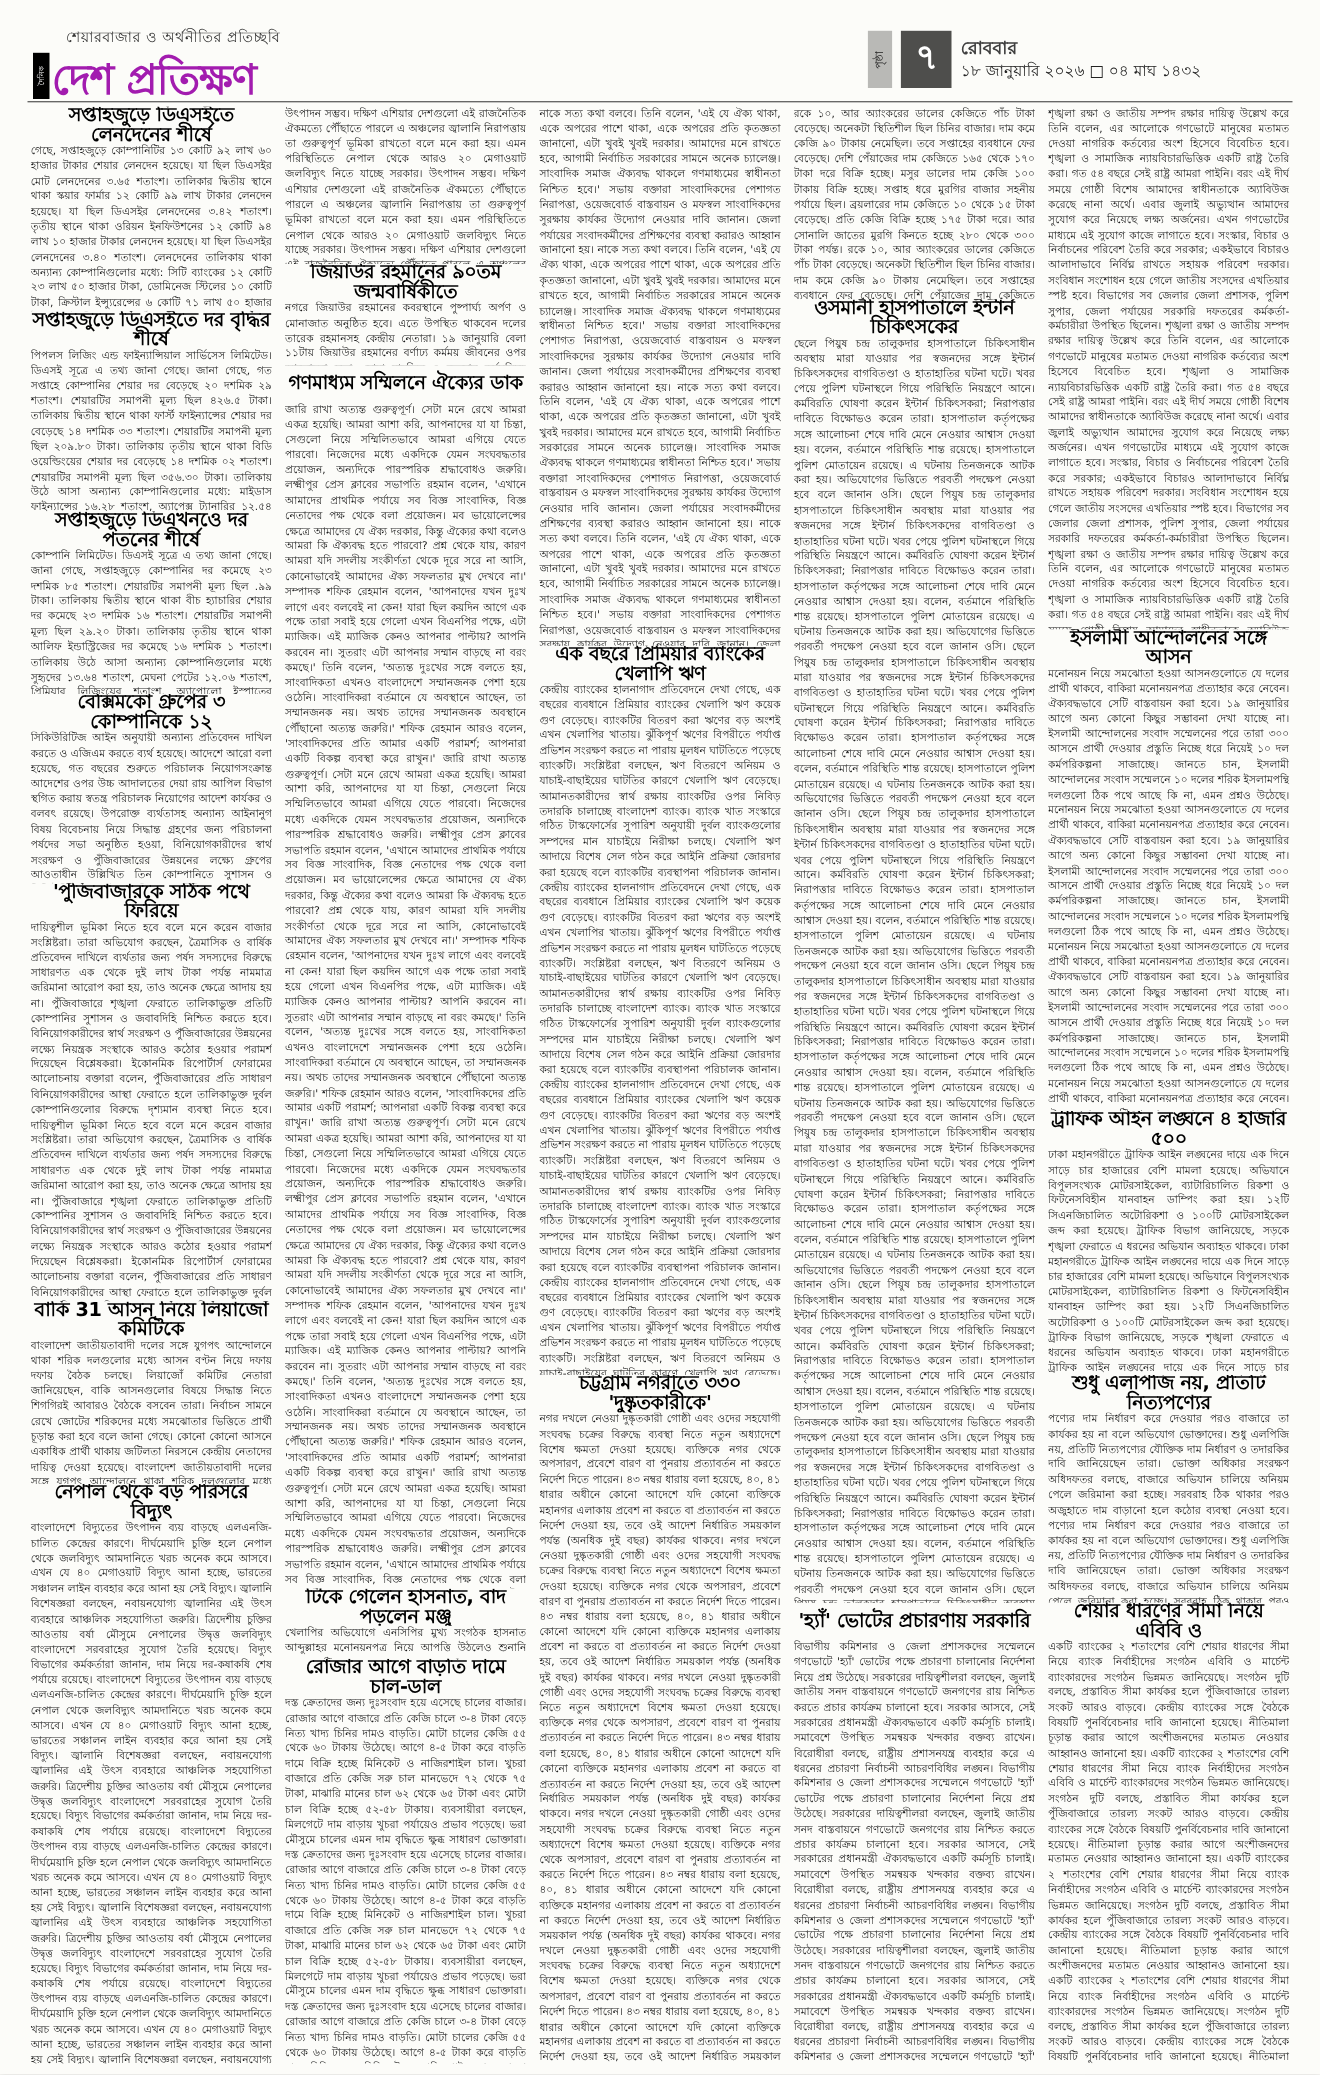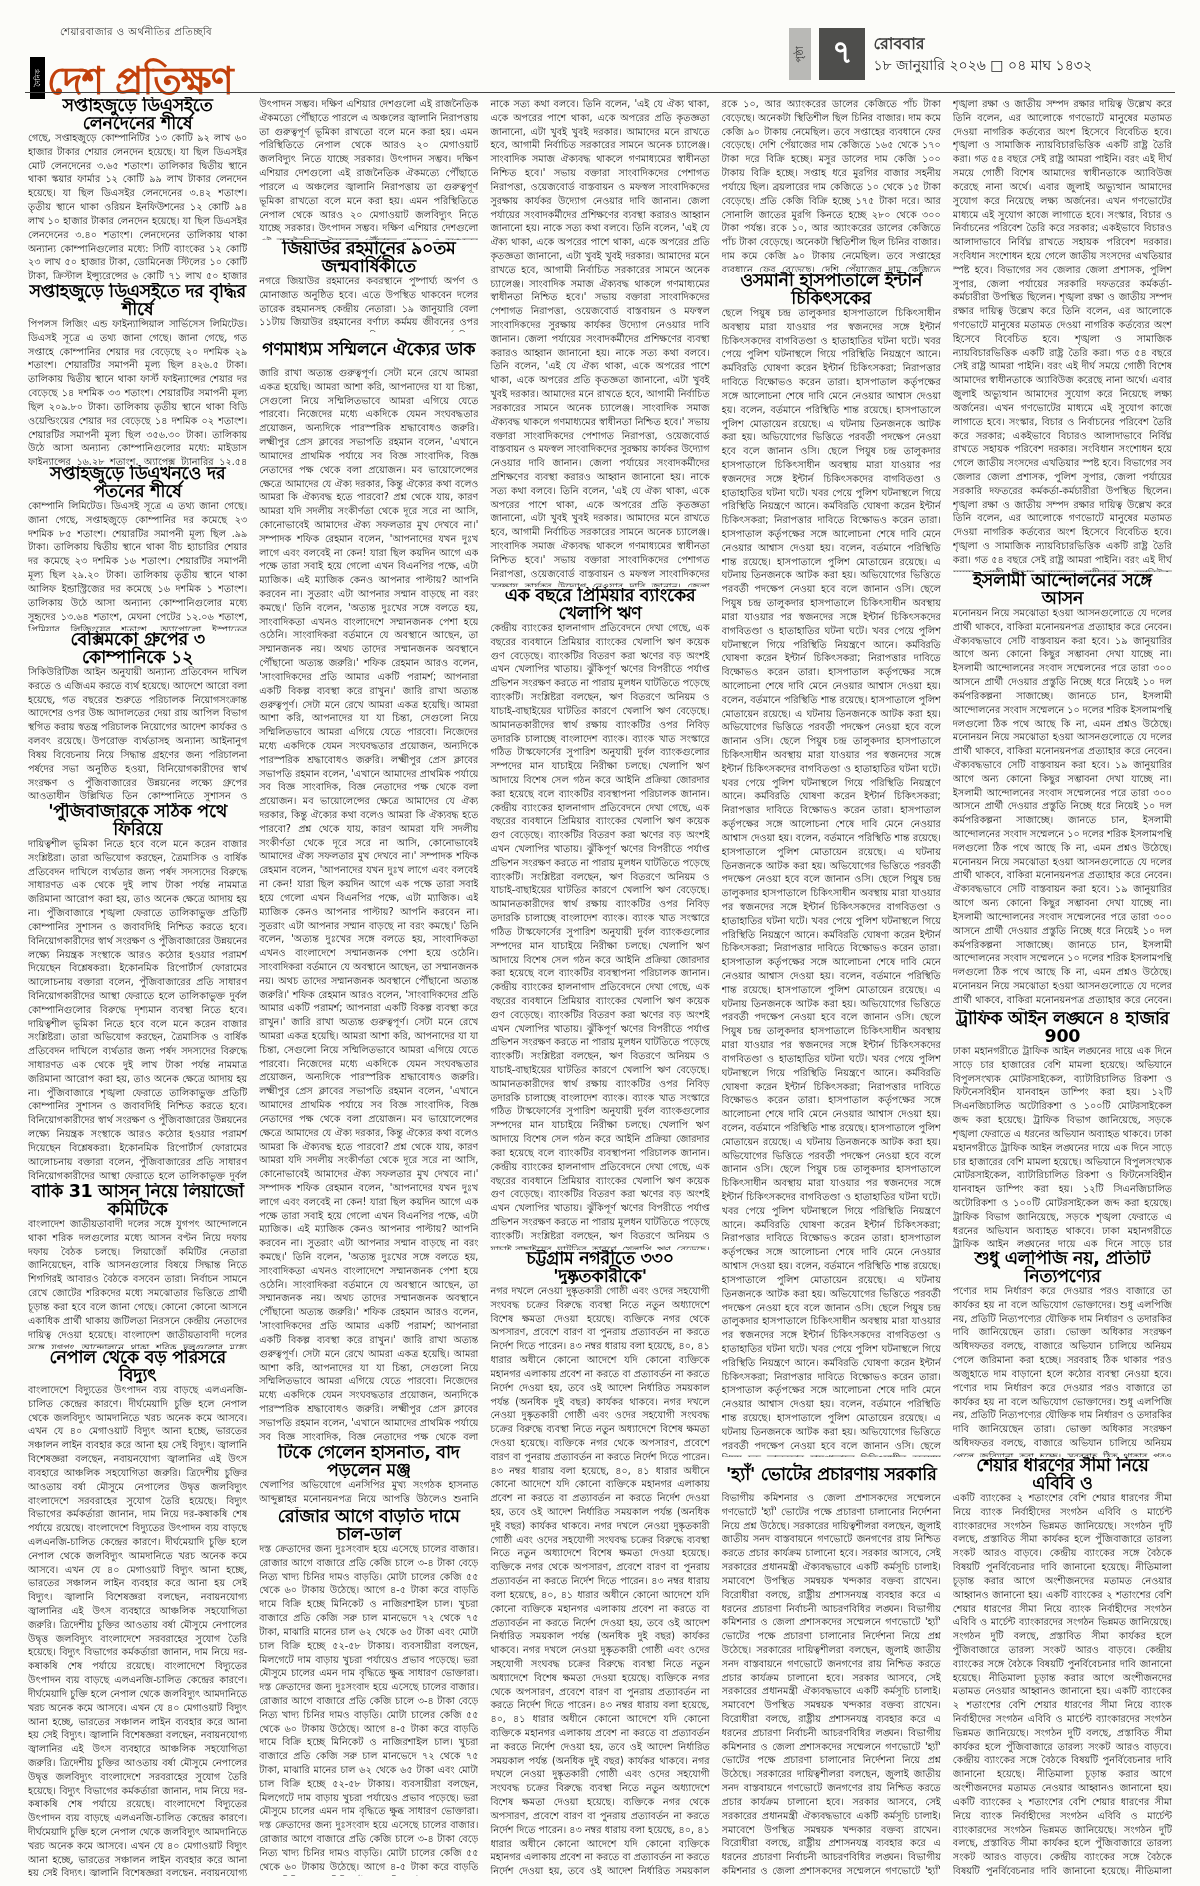--- a/index.html
+++ b/index.html
@@ -2,25 +2,25 @@
 <html><head>
 <meta charset="utf-8">
 <style>
   html,body{margin:0;padding:0;}
   body{background:#e8e8e4;font-family:"DejaVu Sans","Liberation Sans",sans-serif;}
   #page{position:relative;width:1200px;height:1886px;background:#fcfcf9;margin:0 auto;
         box-shadow:0 0 6px rgba(0,0,0,.25);overflow:hidden;color:#141414;}
   
   #header{position:absolute;top:24px;left:28px;right:28px;height:62px;}
   #masthead{position:absolute;left:2px;top:0;}
-  .tagline{font-size:10px;color:#333;letter-spacing:.5px;margin-left:30px;margin-bottom:16px;}
+  .tagline{font-size:13px;color:#333;letter-spacing:.5px;margin-left:30px;margin-bottom:3px;}
   .logo-row{display:flex;align-items:flex-end;}
   .logo-box{width:15px;height:42px;background:#000;color:#fff;display:flex;align-items:center;justify-content:center;margin-right:2px;}
   .logo-box span{transform:rotate(-90deg);font-size:7px;white-space:nowrap;}
-  .logo-text{font-size:38px;font-weight:800;line-height:.95;color:#c2410c;letter-spacing:-1px;text-align:right;}
+  .logo-text{font-size:38px;font-weight:800;line-height:.95;color:#a21caf;letter-spacing:-1px;text-align:right;}
   #header-right{position:absolute;right:80px;top:4px;display:flex;align-items:center;gap:8px;}
   .section-title{font-size:33px;font-weight:800;color:#000;letter-spacing:-.5px;}
   .page-label-box{width:22px;height:52px;background:#b9b9b6;display:flex;align-items:center;justify-content:center;}
   .page-label-box span{transform:rotate(-90deg);font-size:10px;color:#222;white-space:nowrap;}
   .page-number-box{width:46px;height:52px;background:#4e4e4c;color:#fff;display:flex;align-items:center;justify-content:center;
                    font-size:32px;font-weight:800;}
   .date-stack{display:flex;flex-direction:column;justify-content:center;line-height:1.25;}
   .weekday{font-size:16px;font-weight:700;color:#404040;}
   .date-line{font-size:14px;color:#222;margin-top:3px;}
   #header-rule{position:absolute;top:92px;left:25px;right:25px;border-top:1.4px solid #444;}
@@ -100,21 +100,21 @@
         <div class="body" style="height: 175px;">রকে ১০, আর অ্যাংকরের ডালের কেজিতে পাঁচ টাকা বেড়েছে। অনেকটা স্থিতিশীল ছিল চিনির বাজার। দাম কমে কেজি ৯০ টাকায় নেমেছিল। তবে সপ্তাহের ব্যবধানে ফের বেড়েছে। দেশি পেঁয়াজের দাম কেজিতে ১৬৫ থেকে ১৭০ টাকা দরে বিক্রি হচ্ছে। মসুর ডালের দাম কেজি ১০০ টাকায় বিক্রি হচ্ছে। সপ্তাহ ধরে মুরগির বাজার সহনীয় পর্যায়ে ছিল। ব্রয়লারের দাম কেজিতে ১০ থেকে ১৫ টাকা বেড়েছে। প্রতি কেজি বিক্রি হচ্ছে ১৭৫ টাকা দরে। আর সোনালি জাতের মুরগি কিনতে হচ্ছে ২৮০ থেকে ৩০০ টাকা পর্যন্ত। রকে ১০, আর অ্যাংকরের ডালের কেজিতে পাঁচ টাকা বেড়েছে। অনেকটা স্থিতিশীল ছিল চিনির বাজার। দাম কমে কেজি ৯০ টাকায় নেমেছিল। তবে সপ্তাহের ব্যবধানে ফের বেড়েছে। দেশি পেঁয়াজের দাম কেজিতে ১৬৫ থেকে ১৭০ টাকা দরে বিক্রি হচ্ছে। মসুর ডালের দাম কেজি ১০০ টাকায় বিক্রি হচ্ছে। সপ্তাহ ধরে মুরগির বাজার সহনীয় পর্যায়ে ছিল। ব্রয়লারের দাম কেজিতে ১০ থেকে ১৫ টাকা বেড়েছে। প্রতি কেজি বিক্রি হচ্ছে ১৭৫ টাকা দরে। আর সোনালি জাতের মুরগি কিনতে হচ্ছে ২৮০ থেকে ৩০০ টাকা পর্যন্ত।</div>
         <div class="headline">ওসমানী হাসপাতালে ইন্টার্ন চিকিৎসকের</div>
         <div class="body" style="height: 1151px;">ছেলে পিয়ুষ চন্দ্র তালুকদার হাসপাতালে চিকিৎসাধীন অবস্থায় মারা যাওয়ার পর স্বজনদের সঙ্গে ইন্টার্ন চিকিৎসকদের বাগবিতণ্ডা ও হাতাহাতির ঘটনা ঘটে। খবর পেয়ে পুলিশ ঘটনাস্থলে গিয়ে পরিস্থিতি নিয়ন্ত্রণে আনে। কর্মবিরতি ঘোষণা করেন ইন্টার্ন চিকিৎসকরা; নিরাপত্তার দাবিতে বিক্ষোভও করেন তারা। হাসপাতাল কর্তৃপক্ষের সঙ্গে আলোচনা শেষে দাবি মেনে নেওয়ার আশ্বাস দেওয়া হয়। বলেন, বর্তমানে পরিস্থিতি শান্ত রয়েছে। হাসপাতালে পুলিশ মোতায়েন রয়েছে। এ ঘটনায় তিনজনকে আটক করা হয়। অভিযোগের ভিত্তিতে পরবর্তী পদক্ষেপ নেওয়া হবে বলে জানান ওসি। ছেলে পিয়ুষ চন্দ্র তালুকদার হাসপাতালে চিকিৎসাধীন অবস্থায় মারা যাওয়ার পর স্বজনদের সঙ্গে ইন্টার্ন চিকিৎসকদের বাগবিতণ্ডা ও হাতাহাতির ঘটনা ঘটে। খবর পেয়ে পুলিশ ঘটনাস্থলে গিয়ে পরিস্থিতি নিয়ন্ত্রণে আনে। কর্মবিরতি ঘোষণা করেন ইন্টার্ন চিকিৎসকরা; নিরাপত্তার দাবিতে বিক্ষোভও করেন তারা। হাসপাতাল কর্তৃপক্ষের সঙ্গে আলোচনা শেষে দাবি মেনে নেওয়ার আশ্বাস দেওয়া হয়। বলেন, বর্তমানে পরিস্থিতি শান্ত রয়েছে। হাসপাতালে পুলিশ মোতায়েন রয়েছে। এ ঘটনায় তিনজনকে আটক করা হয়। অভিযোগের ভিত্তিতে পরবর্তী পদক্ষেপ নেওয়া হবে বলে জানান ওসি। ছেলে পিয়ুষ চন্দ্র তালুকদার হাসপাতালে চিকিৎসাধীন অবস্থায় মারা যাওয়ার পর স্বজনদের সঙ্গে ইন্টার্ন চিকিৎসকদের বাগবিতণ্ডা ও হাতাহাতির ঘটনা ঘটে। খবর পেয়ে পুলিশ ঘটনাস্থলে গিয়ে পরিস্থিতি নিয়ন্ত্রণে আনে। কর্মবিরতি ঘোষণা করেন ইন্টার্ন চিকিৎসকরা; নিরাপত্তার দাবিতে বিক্ষোভও করেন তারা। হাসপাতাল কর্তৃপক্ষের সঙ্গে আলোচনা শেষে দাবি মেনে নেওয়ার আশ্বাস দেওয়া হয়। বলেন, বর্তমানে পরিস্থিতি শান্ত রয়েছে। হাসপাতালে পুলিশ মোতায়েন রয়েছে। এ ঘটনায় তিনজনকে আটক করা হয়। অভিযোগের ভিত্তিতে পরবর্তী পদক্ষেপ নেওয়া হবে বলে জানান ওসি। ছেলে পিয়ুষ চন্দ্র তালুকদার হাসপাতালে চিকিৎসাধীন অবস্থায় মারা যাওয়ার পর স্বজনদের সঙ্গে ইন্টার্ন চিকিৎসকদের বাগবিতণ্ডা ও হাতাহাতির ঘটনা ঘটে। খবর পেয়ে পুলিশ ঘটনাস্থলে গিয়ে পরিস্থিতি নিয়ন্ত্রণে আনে। কর্মবিরতি ঘোষণা করেন ইন্টার্ন চিকিৎসকরা; নিরাপত্তার দাবিতে বিক্ষোভও করেন তারা। হাসপাতাল কর্তৃপক্ষের সঙ্গে আলোচনা শেষে দাবি মেনে নেওয়ার আশ্বাস দেওয়া হয়। বলেন, বর্তমানে পরিস্থিতি শান্ত রয়েছে। হাসপাতালে পুলিশ মোতায়েন রয়েছে। এ ঘটনায় তিনজনকে আটক করা হয়। অভিযোগের ভিত্তিতে পরবর্তী পদক্ষেপ নেওয়া হবে বলে জানান ওসি। ছেলে পিয়ুষ চন্দ্র তালুকদার হাসপাতালে চিকিৎসাধীন অবস্থায় মারা যাওয়ার পর স্বজনদের সঙ্গে ইন্টার্ন চিকিৎসকদের বাগবিতণ্ডা ও হাতাহাতির ঘটনা ঘটে। খবর পেয়ে পুলিশ ঘটনাস্থলে গিয়ে পরিস্থিতি নিয়ন্ত্রণে আনে। কর্মবিরতি ঘোষণা করেন ইন্টার্ন চিকিৎসকরা; নিরাপত্তার দাবিতে বিক্ষোভও করেন তারা। হাসপাতাল কর্তৃপক্ষের সঙ্গে আলোচনা শেষে দাবি মেনে নেওয়ার আশ্বাস দেওয়া হয়। বলেন, বর্তমানে পরিস্থিতি শান্ত রয়েছে। হাসপাতালে পুলিশ মোতায়েন রয়েছে। এ ঘটনায় তিনজনকে আটক করা হয়। অভিযোগের ভিত্তিতে পরবর্তী পদক্ষেপ নেওয়া হবে বলে জানান ওসি। ছেলে পিয়ুষ চন্দ্র তালুকদার হাসপাতালে চিকিৎসাধীন অবস্থায় মারা যাওয়ার পর স্বজনদের সঙ্গে ইন্টার্ন চিকিৎসকদের বাগবিতণ্ডা ও হাতাহাতির ঘটনা ঘটে। খবর পেয়ে পুলিশ ঘটনাস্থলে গিয়ে পরিস্থিতি নিয়ন্ত্রণে আনে। কর্মবিরতি ঘোষণা করেন ইন্টার্ন চিকিৎসকরা; নিরাপত্তার দাবিতে বিক্ষোভও করেন তারা। হাসপাতাল কর্তৃপক্ষের সঙ্গে আলোচনা শেষে দাবি মেনে নেওয়ার আশ্বাস দেওয়া হয়। বলেন, বর্তমানে পরিস্থিতি শান্ত রয়েছে। হাসপাতালে পুলিশ মোতায়েন রয়েছে। এ ঘটনায় তিনজনকে আটক করা হয়। অভিযোগের ভিত্তিতে পরবর্তী পদক্ষেপ নেওয়া হবে বলে জানান ওসি। ছেলে পিয়ুষ চন্দ্র তালুকদার হাসপাতালে চিকিৎসাধীন অবস্থায় মারা যাওয়ার পর স্বজনদের সঙ্গে ইন্টার্ন চিকিৎসকদের বাগবিতণ্ডা ও হাতাহাতির ঘটনা ঘটে। খবর পেয়ে পুলিশ ঘটনাস্থলে গিয়ে পরিস্থিতি নিয়ন্ত্রণে আনে। কর্মবিরতি ঘোষণা করেন ইন্টার্ন চিকিৎসকরা; নিরাপত্তার দাবিতে বিক্ষোভও করেন তারা। হাসপাতাল কর্তৃপক্ষের সঙ্গে আলোচনা শেষে দাবি মেনে নেওয়ার আশ্বাস দেওয়া হয়। বলেন, বর্তমানে পরিস্থিতি শান্ত রয়েছে। হাসপাতালে পুলিশ মোতায়েন রয়েছে। এ ঘটনায় তিনজনকে আটক করা হয়। অভিযোগের ভিত্তিতে পরবর্তী পদক্ষেপ নেওয়া হবে বলে জানান ওসি। ছেলে পিয়ুষ চন্দ্র তালুকদার হাসপাতালে চিকিৎসাধীন অবস্থায় মারা যাওয়ার পর স্বজনদের সঙ্গে ইন্টার্ন চিকিৎসকদের বাগবিতণ্ডা ও হাতাহাতির ঘটনা ঘটে। খবর পেয়ে পুলিশ ঘটনাস্থলে গিয়ে পরিস্থিতি নিয়ন্ত্রণে আনে। কর্মবিরতি ঘোষণা করেন ইন্টার্ন চিকিৎসকরা; নিরাপত্তার দাবিতে বিক্ষোভও করেন তারা। হাসপাতাল কর্তৃপক্ষের সঙ্গে আলোচনা শেষে দাবি মেনে নেওয়ার আশ্বাস দেওয়া হয়। বলেন, বর্তমানে পরিস্থিতি শান্ত রয়েছে। হাসপাতালে পুলিশ মোতায়েন রয়েছে। এ ঘটনায় তিনজনকে আটক করা হয়। অভিযোগের ভিত্তিতে পরবর্তী পদক্ষেপ নেওয়া হবে বলে জানান ওসি। ছেলে পিয়ুষ চন্দ্র তালুকদার হাসপাতালে চিকিৎসাধীন অবস্থায় মারা যাওয়ার পর স্বজনদের সঙ্গে ইন্টার্ন চিকিৎসকদের বাগবিতণ্ডা ও হাতাহাতির ঘটনা ঘটে। খবর পেয়ে পুলিশ ঘটনাস্থলে গিয়ে পরিস্থিতি নিয়ন্ত্রণে আনে। কর্মবিরতি ঘোষণা করেন ইন্টার্ন চিকিৎসকরা; নিরাপত্তার দাবিতে বিক্ষোভও করেন তারা। হাসপাতাল কর্তৃপক্ষের সঙ্গে আলোচনা শেষে দাবি মেনে নেওয়ার আশ্বাস দেওয়া হয়। বলেন, বর্তমানে পরিস্থিতি শান্ত রয়েছে। হাসপাতালে পুলিশ মোতায়েন রয়েছে। এ ঘটনায় তিনজনকে আটক করা হয়। অভিযোগের ভিত্তিতে পরবর্তী পদক্ষেপ নেওয়া হবে বলে জানান ওসি।</div>
         <div class="headline">'হ্যাঁ' ভোটের প্রচারণায় সরকারি</div>
         <div class="body" style="height: 387px;">বিভাগীয় কমিশনার ও জেলা প্রশাসকদের সম্মেলনে গণভোটে 'হ্যাঁ' ভোটের পক্ষে প্রচারণা চালানোর নির্দেশনা নিয়ে প্রশ্ন উঠেছে। সরকারের দায়িত্বশীলরা বলছেন, জুলাই জাতীয় সনদ বাস্তবায়নে গণভোটে জনগণের রায় নিশ্চিত করতে প্রচার কার্যক্রম চালানো হবে। সরকার আসবে, সেই সরকারের প্রধানমন্ত্রী ঐক্যবদ্ধভাবে একটি কর্মসূচি চালাই। সমাবেশে উপস্থিত সমন্বয়ক খন্দকার বক্তব্য রাখেন। বিরোধীরা বলছে, রাষ্ট্রীয় প্রশাসনযন্ত্র ব্যবহার করে এ ধরনের প্রচারণা নির্বাচনী আচরণবিধির লঙ্ঘন। বিভাগীয় কমিশনার ও জেলা প্রশাসকদের সম্মেলনে গণভোটে 'হ্যাঁ' ভোটের পক্ষে প্রচারণা চালানোর নির্দেশনা নিয়ে প্রশ্ন উঠেছে। সরকারের দায়িত্বশীলরা বলছেন, জুলাই জাতীয় সনদ বাস্তবায়নে গণভোটে জনগণের রায় নিশ্চিত করতে প্রচার কার্যক্রম চালানো হবে। সরকার আসবে, সেই সরকারের প্রধানমন্ত্রী ঐক্যবদ্ধভাবে একটি কর্মসূচি চালাই। সমাবেশে উপস্থিত সমন্বয়ক খন্দকার বক্তব্য রাখেন। বিরোধীরা বলছে, রাষ্ট্রীয় প্রশাসনযন্ত্র ব্যবহার করে এ ধরনের প্রচারণা নির্বাচনী আচরণবিধির লঙ্ঘন। বিভাগীয় কমিশনার ও জেলা প্রশাসকদের সম্মেলনে গণভোটে 'হ্যাঁ' ভোটের পক্ষে প্রচারণা চালানোর নির্দেশনা নিয়ে প্রশ্ন উঠেছে। সরকারের দায়িত্বশীলরা বলছেন, জুলাই জাতীয় সনদ বাস্তবায়নে গণভোটে জনগণের রায় নিশ্চিত করতে প্রচার কার্যক্রম চালানো হবে। সরকার আসবে, সেই সরকারের প্রধানমন্ত্রী ঐক্যবদ্ধভাবে একটি কর্মসূচি চালাই। সমাবেশে উপস্থিত সমন্বয়ক খন্দকার বক্তব্য রাখেন। বিরোধীরা বলছে, রাষ্ট্রীয় প্রশাসনযন্ত্র ব্যবহার করে এ ধরনের প্রচারণা নির্বাচনী আচরণবিধির লঙ্ঘন। বিভাগীয় কমিশনার ও জেলা প্রশাসকদের সম্মেলনে গণভোটে 'হ্যাঁ' ভোটের পক্ষে প্রচারণা চালানোর নির্দেশনা নিয়ে প্রশ্ন উঠেছে। সরকারের দায়িত্বশীলরা বলছেন, জুলাই জাতীয় সনদ বাস্তবায়নে গণভোটে জনগণের রায় নিশ্চিত করতে প্রচার কার্যক্রম চালানো হবে। সরকার আসবে, সেই সরকারের প্রধানমন্ত্রী ঐক্যবদ্ধভাবে একটি কর্মসূচি চালাই। সমাবেশে উপস্থিত সমন্বয়ক খন্দকার বক্তব্য রাখেন। বিরোধীরা বলছে, রাষ্ট্রীয় প্রশাসনযন্ত্র ব্যবহার করে এ ধরনের প্রচারণা নির্বাচনী আচরণবিধির লঙ্ঘন।</div>
       </div>
       <div class="col">
         <div class="body" style="height: 475px;">শৃঙ্খলা রক্ষা ও জাতীয় সম্পদ রক্ষার দায়িত্ব উল্লেখ করে তিনি বলেন, এর আলোকে গণভোটে মানুষের মতামত দেওয়া নাগরিক কর্তব্যের অংশ হিসেবে বিবেচিত হবে। শৃঙ্খলা ও সামাজিক ন্যায়বিচারভিত্তিক একটি রাষ্ট্র তৈরি করা। গত ৫৪ বছরে সেই রাষ্ট্র আমরা পাইনি। বরং এই দীর্ঘ সময়ে গোষ্ঠী বিশেষ আমাদের স্বাধীনতাকে অ্যাবিউজ করেছে নানা অর্থে। এবার জুলাই অভ্যুত্থান আমাদের সুযোগ করে নিয়েছে লক্ষ্য অর্জনের। এখন গণভোটের মাধ্যমে এই সুযোগ কাজে লাগাতে হবে। সংস্কার, বিচার ও নির্বাচনের পরিবেশ তৈরি করে সরকার; একইভাবে বিচারও আলাদাভাবে নির্বিঘ্ন রাখতে সহায়ক পরিবেশ দরকার। সংবিধান সংশোধন হয়ে গেলে জাতীয় সংসদের এখতিয়ার স্পষ্ট হবে। বিভাগের সব জেলার জেলা প্রশাসক, পুলিশ সুপার, জেলা পর্যায়ের সরকারি দফতরের কর্মকর্তা-কর্মচারীরা উপস্থিত ছিলেন। শৃঙ্খলা রক্ষা ও জাতীয় সম্পদ রক্ষার দায়িত্ব উল্লেখ করে তিনি বলেন, এর আলোকে গণভোটে মানুষের মতামত দেওয়া নাগরিক কর্তব্যের অংশ হিসেবে বিবেচিত হবে। শৃঙ্খলা ও সামাজিক ন্যায়বিচারভিত্তিক একটি রাষ্ট্র তৈরি করা। গত ৫৪ বছরে সেই রাষ্ট্র আমরা পাইনি। বরং এই দীর্ঘ সময়ে গোষ্ঠী বিশেষ আমাদের স্বাধীনতাকে অ্যাবিউজ করেছে নানা অর্থে। এবার জুলাই অভ্যুত্থান আমাদের সুযোগ করে নিয়েছে লক্ষ্য অর্জনের। এখন গণভোটের মাধ্যমে এই সুযোগ কাজে লাগাতে হবে। সংস্কার, বিচার ও নির্বাচনের পরিবেশ তৈরি করে সরকার; একইভাবে বিচারও আলাদাভাবে নির্বিঘ্ন রাখতে সহায়ক পরিবেশ দরকার। সংবিধান সংশোধন হয়ে গেলে জাতীয় সংসদের এখতিয়ার স্পষ্ট হবে। বিভাগের সব জেলার জেলা প্রশাসক, পুলিশ সুপার, জেলা পর্যায়ের সরকারি দফতরের কর্মকর্তা-কর্মচারীরা উপস্থিত ছিলেন। শৃঙ্খলা রক্ষা ও জাতীয় সম্পদ রক্ষার দায়িত্ব উল্লেখ করে তিনি বলেন, এর আলোকে গণভোটে মানুষের মতামত দেওয়া নাগরিক কর্তব্যের অংশ হিসেবে বিবেচিত হবে। শৃঙ্খলা ও সামাজিক ন্যায়বিচারভিত্তিক একটি রাষ্ট্র তৈরি করা। গত ৫৪ বছরে সেই রাষ্ট্র আমরা পাইনি। বরং এই দীর্ঘ সময়ে গোষ্ঠী বিশেষ আমাদের স্বাধীনতাকে অ্যাবিউজ করেছে নানা অর্থে। এবার জুলাই অভ্যুত্থান আমাদের সুযোগ করে নিয়েছে লক্ষ্য অর্জনের। এখন গণভোটের মাধ্যমে এই সুযোগ কাজে লাগাতে হবে। সংস্কার, বিচার ও নির্বাচনের পরিবেশ তৈরি করে সরকার; একইভাবে বিচারও আলাদাভাবে নির্বিঘ্ন রাখতে সহায়ক পরিবেশ দরকার। সংবিধান সংশোধন হয়ে গেলে জাতীয় সংসদের এখতিয়ার স্পষ্ট হবে। বিভাগের সব জেলার জেলা প্রশাসক, পুলিশ সুপার, জেলা পর্যায়ের সরকারি দফতরের কর্মকর্তা-কর্মচারীরা উপস্থিত ছিলেন।</div>
         <div class="headline">ইসলামী আন্দোলনের সঙ্গে আসন</div>
         <div class="body" style="height: 404px;">মনোনয়ন নিয়ে সমঝোতা হওয়া আসনগুলোতে যে দলের প্রার্থী থাকবে, বাকিরা মনোনয়নপত্র প্রত্যাহার করে নেবেন। ঐক্যবদ্ধভাবে সেটি বাস্তবায়ন করা হবে। ১৯ জানুয়ারির আগে অন্য কোনো কিছুর সম্ভাবনা দেখা যাচ্ছে না। ইসলামী আন্দোলনের সংবাদ সম্মেলনের পরে তারা ৩০০ আসনে প্রার্থী দেওয়ার প্রস্তুতি নিচ্ছে ধরে নিয়েই ১০ দল কর্মপরিকল্পনা সাজাচ্ছে। জানতে চান, ইসলামী আন্দোলনের সংবাদ সম্মেলনে ১০ দলের শরিক ইসলামপন্থি দলগুলো ঠিক পথে আছে কি না, এমন প্রশ্নও উঠেছে। মনোনয়ন নিয়ে সমঝোতা হওয়া আসনগুলোতে যে দলের প্রার্থী থাকবে, বাকিরা মনোনয়নপত্র প্রত্যাহার করে নেবেন। ঐক্যবদ্ধভাবে সেটি বাস্তবায়ন করা হবে। ১৯ জানুয়ারির আগে অন্য কোনো কিছুর সম্ভাবনা দেখা যাচ্ছে না। ইসলামী আন্দোলনের সংবাদ সম্মেলনের পরে তারা ৩০০ আসনে প্রার্থী দেওয়ার প্রস্তুতি নিচ্ছে ধরে নিয়েই ১০ দল কর্মপরিকল্পনা সাজাচ্ছে। জানতে চান, ইসলামী আন্দোলনের সংবাদ সম্মেলনে ১০ দলের শরিক ইসলামপন্থি দলগুলো ঠিক পথে আছে কি না, এমন প্রশ্নও উঠেছে। মনোনয়ন নিয়ে সমঝোতা হওয়া আসনগুলোতে যে দলের প্রার্থী থাকবে, বাকিরা মনোনয়নপত্র প্রত্যাহার করে নেবেন। ঐক্যবদ্ধভাবে সেটি বাস্তবায়ন করা হবে। ১৯ জানুয়ারির আগে অন্য কোনো কিছুর সম্ভাবনা দেখা যাচ্ছে না। ইসলামী আন্দোলনের সংবাদ সম্মেলনের পরে তারা ৩০০ আসনে প্রার্থী দেওয়ার প্রস্তুতি নিচ্ছে ধরে নিয়েই ১০ দল কর্মপরিকল্পনা সাজাচ্ছে। জানতে চান, ইসলামী আন্দোলনের সংবাদ সম্মেলনে ১০ দলের শরিক ইসলামপন্থি দলগুলো ঠিক পথে আছে কি না, এমন প্রশ্নও উঠেছে। মনোনয়ন নিয়ে সমঝোতা হওয়া আসনগুলোতে যে দলের প্রার্থী থাকবে, বাকিরা মনোনয়নপত্র প্রত্যাহার করে নেবেন। ঐক্যবদ্ধভাবে সেটি বাস্তবায়ন করা হবে। ১৯ জানুয়ারির আগে অন্য কোনো কিছুর সম্ভাবনা দেখা যাচ্ছে না। ইসলামী আন্দোলনের সংবাদ সম্মেলনের পরে তারা ৩০০ আসনে প্রার্থী দেওয়ার প্রস্তুতি নিচ্ছে ধরে নিয়েই ১০ দল কর্মপরিকল্পনা সাজাচ্ছে। জানতে চান, ইসলামী আন্দোলনের সংবাদ সম্মেলনে ১০ দলের শরিক ইসলামপন্থি দলগুলো ঠিক পথে আছে কি না, এমন প্রশ্নও উঠেছে।</div>
-        <div class="headline">ট্রাফিক আইন লঙ্ঘনে ৪ হাজার 900</div>
+        <div class="headline">ট্রাফিক আইন লঙ্ঘনে ৪ হাজার ৫০০</div>
         <div class="body" style="height: 206px;">ঢাকা মহানগরীতে ট্রাফিক আইন লঙ্ঘনের দায়ে এক দিনে সাড়ে চার হাজারের বেশি মামলা হয়েছে। অভিযানে বিপুলসংখ্যক মোটরসাইকেল, ব্যাটারিচালিত রিকশা ও ফিটনেসবিহীন যানবাহন ডাম্পিং করা হয়। ১২টি সিএনজিচালিত অটোরিকশা ও ১০০টি মোটরসাইকেল জব্দ করা হয়েছে। ট্রাফিক বিভাগ জানিয়েছে, সড়কে শৃঙ্খলা ফেরাতে এ ধরনের অভিযান অব্যাহত থাকবে। ঢাকা মহানগরীতে ট্রাফিক আইন লঙ্ঘনের দায়ে এক দিনে সাড়ে চার হাজারের বেশি মামলা হয়েছে। অভিযানে বিপুলসংখ্যক মোটরসাইকেল, ব্যাটারিচালিত রিকশা ও ফিটনেসবিহীন যানবাহন ডাম্পিং করা হয়। ১২টি সিএনজিচালিত অটোরিকশা ও ১০০টি মোটরসাইকেল জব্দ করা হয়েছে। ট্রাফিক বিভাগ জানিয়েছে, সড়কে শৃঙ্খলা ফেরাতে এ ধরনের অভিযান অব্যাহত থাকবে। ঢাকা মহানগরীতে ট্রাফিক আইন লঙ্ঘনের দায়ে এক দিনে সাড়ে চার হাজারের বেশি মামলা হয়েছে। অভিযানে বিপুলসংখ্যক মোটরসাইকেল, ব্যাটারিচালিত রিকশা ও ফিটনেসবিহীন যানবাহন ডাম্পিং করা হয়। ১২টি সিএনজিচালিত অটোরিকশা ও ১০০টি মোটরসাইকেল জব্দ করা হয়েছে। ট্রাফিক বিভাগ জানিয়েছে, সড়কে শৃঙ্খলা ফেরাতে এ ধরনের অভিযান অব্যাহত থাকবে।</div>
         <div class="headline">শুধু এলপিজি নয়, প্রতিটি নিত্যপণ্যের</div>
         <div class="body" style="height: 173px;">পণ্যের দাম নির্ধারণ করে দেওয়ার পরও বাজারে তা কার্যকর হয় না বলে অভিযোগ ভোক্তাদের। শুধু এলপিজি নয়, প্রতিটি নিত্যপণ্যের যৌক্তিক দাম নির্ধারণ ও তদারকির দাবি জানিয়েছেন তারা। ভোক্তা অধিকার সংরক্ষণ অধিদফতর বলছে, বাজারে অভিযান চালিয়ে অনিয়ম পেলে জরিমানা করা হচ্ছে। সরবরাহ ঠিক থাকার পরও অজুহাতে দাম বাড়ানো হলে কঠোর ব্যবস্থা নেওয়া হবে। পণ্যের দাম নির্ধারণ করে দেওয়ার পরও বাজারে তা কার্যকর হয় না বলে অভিযোগ ভোক্তাদের। শুধু এলপিজি নয়, প্রতিটি নিত্যপণ্যের যৌক্তিক দাম নির্ধারণ ও তদারকির দাবি জানিয়েছেন তারা। ভোক্তা অধিকার সংরক্ষণ অধিদফতর বলছে, বাজারে অভিযান চালিয়ে অনিয়ম পেলে জরিমানা করা হচ্ছে। সরবরাহ ঠিক থাকার পরও অজুহাতে দাম বাড়ানো হলে কঠোর ব্যবস্থা নেওয়া হবে।</div>
         <div class="headline">শেয়ার ধারণের সীমা নিয়ে এবিবি ও</div>
         <div class="body" style="height: 387px;">একটি ব্যাংকের ২ শতাংশের বেশি শেয়ার ধারণের সীমা নিয়ে ব্যাংক নির্বাহীদের সংগঠন এবিবি ও মার্চেন্ট ব্যাংকারদের সংগঠন ভিন্নমত জানিয়েছে। সংগঠন দুটি বলছে, প্রস্তাবিত সীমা কার্যকর হলে পুঁজিবাজারে তারল্য সংকট আরও বাড়বে। কেন্দ্রীয় ব্যাংকের সঙ্গে বৈঠকে বিষয়টি পুনর্বিবেচনার দাবি জানানো হয়েছে। নীতিমালা চূড়ান্ত করার আগে অংশীজনদের মতামত নেওয়ার আহ্বানও জানানো হয়। একটি ব্যাংকের ২ শতাংশের বেশি শেয়ার ধারণের সীমা নিয়ে ব্যাংক নির্বাহীদের সংগঠন এবিবি ও মার্চেন্ট ব্যাংকারদের সংগঠন ভিন্নমত জানিয়েছে। সংগঠন দুটি বলছে, প্রস্তাবিত সীমা কার্যকর হলে পুঁজিবাজারে তারল্য সংকট আরও বাড়বে। কেন্দ্রীয় ব্যাংকের সঙ্গে বৈঠকে বিষয়টি পুনর্বিবেচনার দাবি জানানো হয়েছে। নীতিমালা চূড়ান্ত করার আগে অংশীজনদের মতামত নেওয়ার আহ্বানও জানানো হয়। একটি ব্যাংকের ২ শতাংশের বেশি শেয়ার ধারণের সীমা নিয়ে ব্যাংক নির্বাহীদের সংগঠন এবিবি ও মার্চেন্ট ব্যাংকারদের সংগঠন ভিন্নমত জানিয়েছে। সংগঠন দুটি বলছে, প্রস্তাবিত সীমা কার্যকর হলে পুঁজিবাজারে তারল্য সংকট আরও বাড়বে। কেন্দ্রীয় ব্যাংকের সঙ্গে বৈঠকে বিষয়টি পুনর্বিবেচনার দাবি জানানো হয়েছে। নীতিমালা চূড়ান্ত করার আগে অংশীজনদের মতামত নেওয়ার আহ্বানও জানানো হয়। একটি ব্যাংকের ২ শতাংশের বেশি শেয়ার ধারণের সীমা নিয়ে ব্যাংক নির্বাহীদের সংগঠন এবিবি ও মার্চেন্ট ব্যাংকারদের সংগঠন ভিন্নমত জানিয়েছে। সংগঠন দুটি বলছে, প্রস্তাবিত সীমা কার্যকর হলে পুঁজিবাজারে তারল্য সংকট আরও বাড়বে। কেন্দ্রীয় ব্যাংকের সঙ্গে বৈঠকে বিষয়টি পুনর্বিবেচনার দাবি জানানো হয়েছে। নীতিমালা চূড়ান্ত করার আগে অংশীজনদের মতামত নেওয়ার আহ্বানও জানানো হয়।</div>
       </div>
     </div>
 </div>
 
 </body></html>

